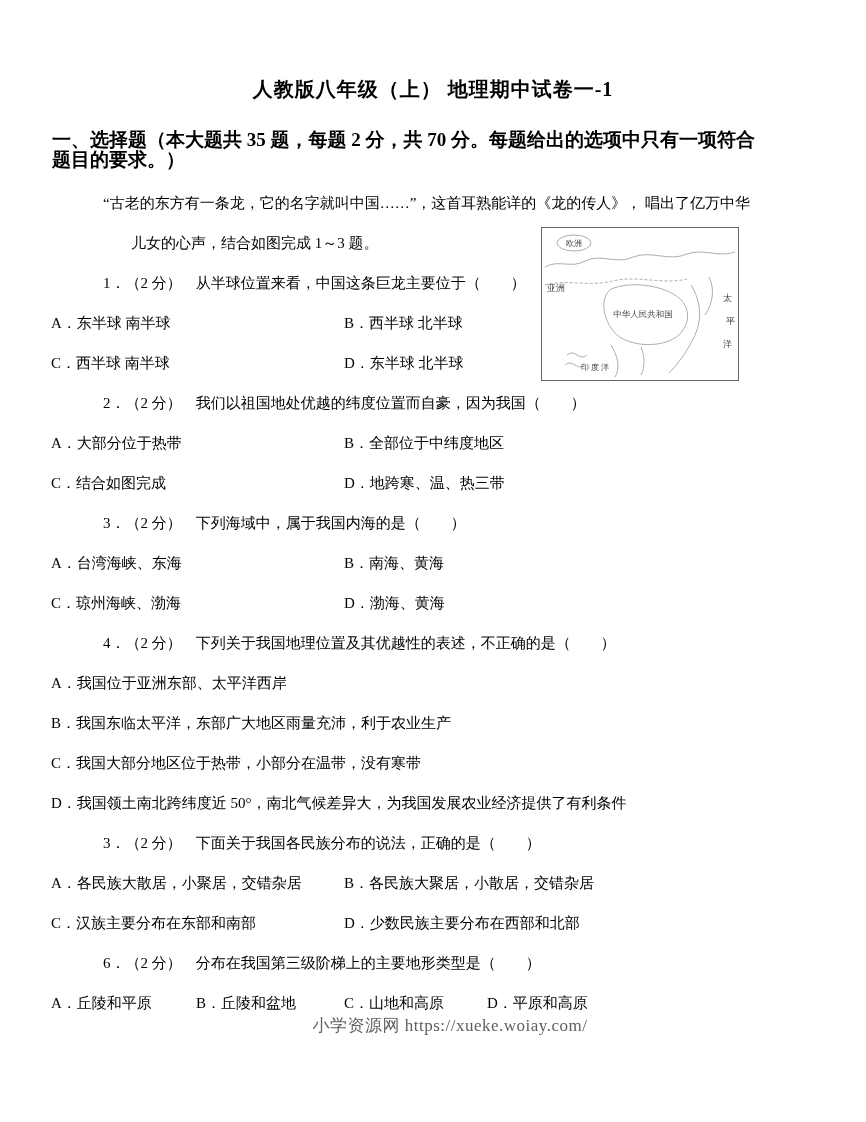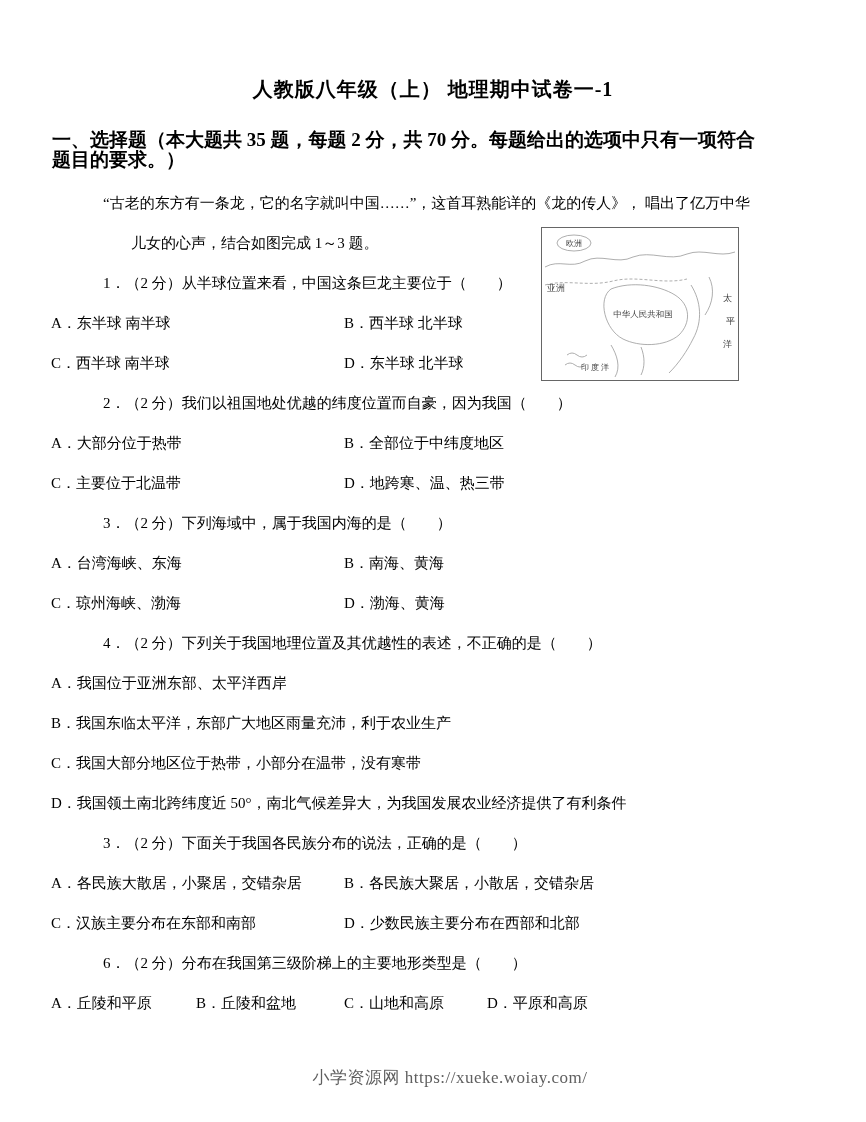--- a/index.html
+++ b/index.html
@@ -22,35 +22,35 @@
     margin:28px 96px 0 52px;
     font-size:19px; font-weight:bold;
     line-height:20px;
   }
 
   .ln { font-size:15px; line-height:18px; margin-top:22px; }
   .intro-1 { padding-left:103px; padding-right:115px; margin-top:24px; }
   .intro-2 { padding-left:131px; }
 
   .stem { padding-left:103px; }
-  .qprefix { }
+  .qprefix { margin-right:14px; }
 
   .optrow { padding-left:51px; }
   .optrow.two { display:grid; grid-template-columns:293px auto; }
   .optrow.four { display:grid; grid-template-columns:145px 148px 143px auto; }
 
   .figure {
     position:absolute; left:541px; top:227px;
     width:198px; height:122px;
   }
   .figure svg { display:block; width:198px; height:154px; }
   .figure text { font-family:"Liberation Serif","DejaVu Serif",serif; fill:#444; }
 
   .footer {
-    position:absolute; left:0; right:0; top:1066px;
+    position:absolute; left:0; right:0; top:1014px;
     text-align:center;
     font-size:17px; color:#5f5f5f;
     letter-spacing:0.5px;
     margin-left:34px;
   }
 </style>
 </head>
 <body>
 
 <div class="page">
@@ -78,21 +78,21 @@
 
   <div>
     <div class="ln stem">
       <span class="qprefix">2．（2 分）</span><span>我们以祖国地处优越的纬度位置而自豪，因为我国（　　）</span>
     </div>
     <div class="ln optrow two">
       <span>A．大部分位于热带</span>
       <span>B．全部位于中纬度地区</span>
     </div>
     <div class="ln optrow two">
-      <span>C．主要位于北温带</span>
+      <span>C．结合如图完成</span>
       <span>D．地跨寒、温、热三带</span>
     </div>
   </div>
 
   <div>
     <div class="ln stem">
       <span class="qprefix">3．（2 分）</span><span>下列海域中，属于我国内海的是（　　）</span>
     </div>
     <div class="ln optrow two">
       <span>A．台湾海峡、东海</span>

